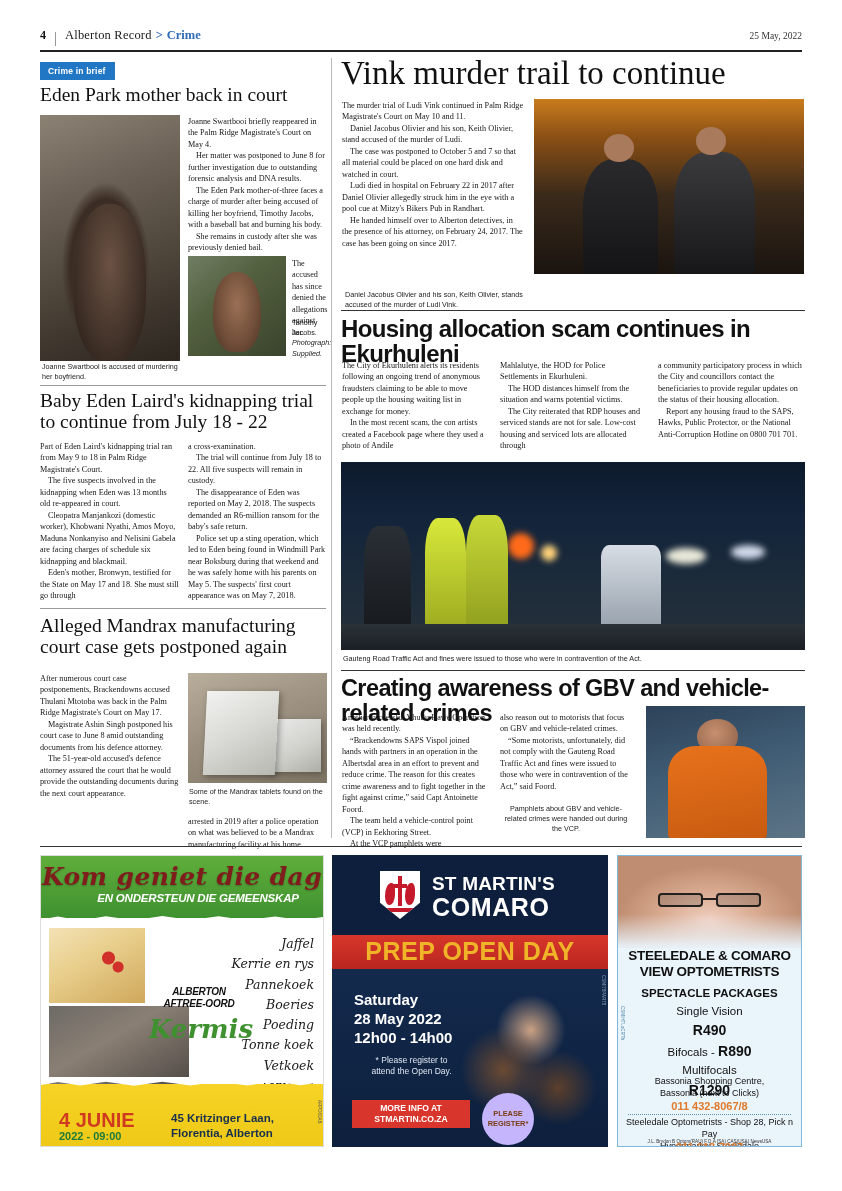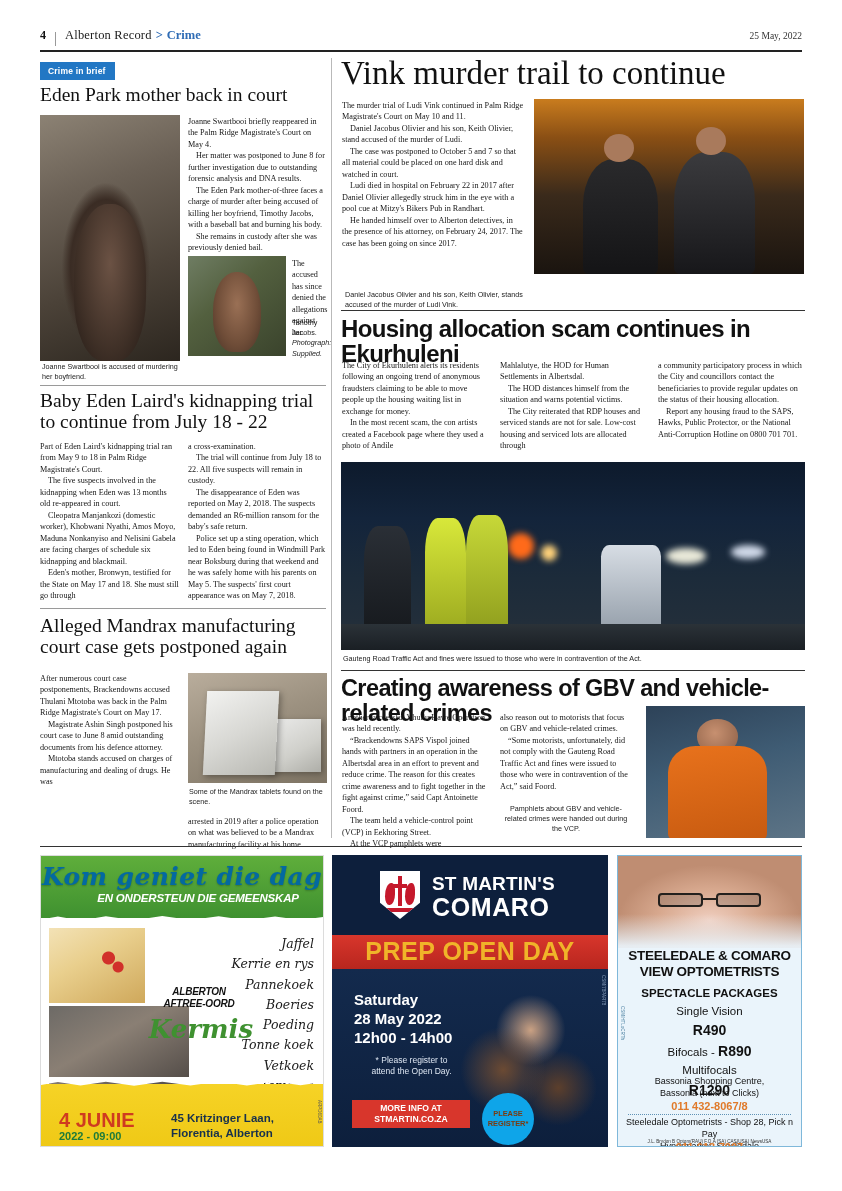--- a/index.html
+++ b/index.html
@@ -155,21 +155,21 @@
     position:absolute; left:0; top:0; width:100%; height:62px;
     background: linear-gradient(180deg,#5fae3b 0%, #3f9130 100%);
   }
   .kermis-top::after{
     content:""; position:absolute; left:0; bottom:-7px; width:100%; height:12px;
     background:#fff;
     clip-path: polygon(0 55%,6% 30%,14% 62%,23% 28%,33% 60%,43% 26%,53% 58%,63% 28%,73% 60%,83% 30%,92% 58%,100% 34%,100% 100%,0 100%);
   }
   .kermis-script {
     position:absolute; left:0; top:6px; width:100%;
-    text-align:center; color:#0369a1;
+    text-align:center; color:#7f1d1d;
     font-family:"DejaVu Serif", serif; font-style:italic; font-weight:bold;
     font-size:25px; letter-spacing:.4px;
     text-shadow: 0 1px 2px rgba(0,0,0,.25);
   }
   .kermis-sub {
     position:absolute; left:0; top:36px; width:100%;
     text-align:center; color:#fff;
     font-family:"Liberation Sans", sans-serif; font-weight:bold; font-style:italic;
     font-size:11.5px; letter-spacing:-.2px;padding-left:32px;
   }
@@ -286,21 +286,21 @@
   }
   .sm-btn {
     position:absolute; left:20px; top:245px; width:118px; height:28px;
     background:#d8362c; display:flex; flex-direction:column;
     align-items:center; justify-content:center;
     font-family:"Liberation Sans", sans-serif; font-weight:bold;
     font-size:8.6px; color:#fff; line-height:1.25;
   }
   .sm-circle {
     position:absolute; left:150px; top:238px; width:52px; height:52px;
-    border-radius:50%; background:#0ea5e9;
+    border-radius:50%; background:#c4b5fd;
     display:flex; flex-direction:column; align-items:center; justify-content:center;
     font-family:"Liberation Sans", sans-serif; font-weight:bold;
     font-size:7.4px; color:#7a3b10; line-height:1.3; text-align:center;
   }
   .sm-vert {
     position:absolute; right:2px; top:120px;
     font-family:"Liberation Sans", sans-serif; font-size:4.5px; color:#8aa0bd;
     writing-mode: vertical-rl;
   }
 
@@ -439,21 +439,21 @@
     <p>Police set up a sting operation, which led to Eden being found in Windmill Park near Boksburg during that weekend and he was safely home with his parents on May 5. The suspects' first court appearance was on May 7, 2018.</p>
   </div>
 
   <div class="hrule-thin" style="left:40px; top:608px; width:286px;"></div>
 
   <div class="headline-serif" style="position:absolute;left:40px;top:615px;width:290px;font-size:19.5px;">Alleged Mandrax manufacturing court case gets postponed again</div>
 
   <div class="body-col" style="left:40px; top:673px; width:139px;">
     <p class="first">After numerous court case postponements, Brackendowns accused Thulani Mtotoba was back in the Palm Ridge Magistrate's Court on May 17.</p>
     <p>Magistrate Ashin Singh postponed his court case to June 8 amid outstanding documents from his defence attorney.</p>
-    <p>Mtotoba stands accused on charges of manufacturing and dealing of drugs. He was</p>
+    <p>The 51-year-old accused's defence attorney assured the court that he would provide the outstanding documents during the next court appearance.</p>
   </div>
 
   <div class="photo ph-bags" style="left:188px; top:673px; width:139px; height:110px;">
       <div class="ph-inner"></div>
     </div>
 
   <div class="caption" style="left:189px; top:787px; width:139px;">Some of the Mandrax tablets found on the scene.</div>
 
   <div class="body-col" style="left:188px; top:816px; width:139px;">
     <p class="first">arrested in 2019 after a police operation on what was believed to be a Mandrax manufacturing facility at his home.</p>
@@ -482,21 +482,21 @@
 
   <div class="hrule" style="left:341px; top:310px; width:464px;"></div>
 
   <div class="headline-sans" style="position:absolute;left:341px;top:316px;width:464px;font-size:24px;">Housing allocation scam continues in Ekurhuleni</div>
 
   <div class="body-col" style="left:342px; top:360px; width:145px;">
     <p class="first">The City of Ekurhuleni alerts its residents following an ongoing trend of anonymous fraudsters claiming to be able to move people up the housing waiting list in exchange for money.</p>
     <p>In the most recent scam, the con artists created a Facebook page where they used a photo of Andile</p>
   </div>
   <div class="body-col" style="left:500px; top:360px; width:145px;">
-    <p class="first">Mahlalutye, the HOD for Human Settlements in Albertsdal.</p>
+    <p class="first">Mahlalutye, the HOD for Police Settlements in Ekurhuleni.</p>
     <p>The HOD distances himself from the situation and warns potential victims.</p>
     <p>The City reiterated that RDP houses and serviced stands are not for sale. Low-cost housing and serviced lots are allocated through</p>
   </div>
   <div class="body-col" style="left:658px; top:360px; width:147px;">
     <p class="first">a community participatory process in which the City and councillors contact the beneficiaries to provide regular updates on the status of their housing allocation.</p>
     <p>Report any housing fraud to the SAPS, Hawks, Public Protector, or the National Anti-Corruption Hotline on 0800 701 701.</p>
   </div>
 
   <div class="photo ph-road" style="left:341px; top:462px; width:464px; height:188px;">
     <div class="ph-inner">

